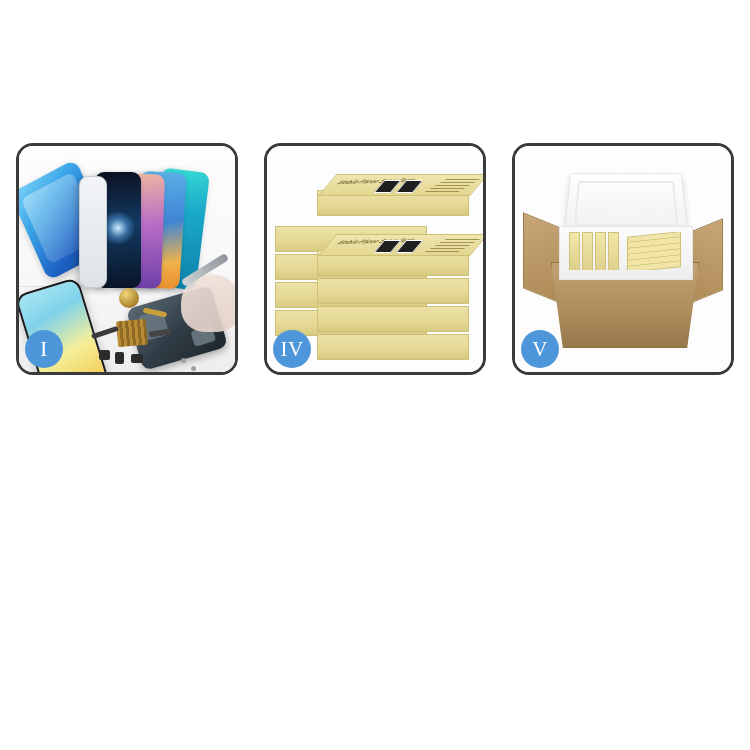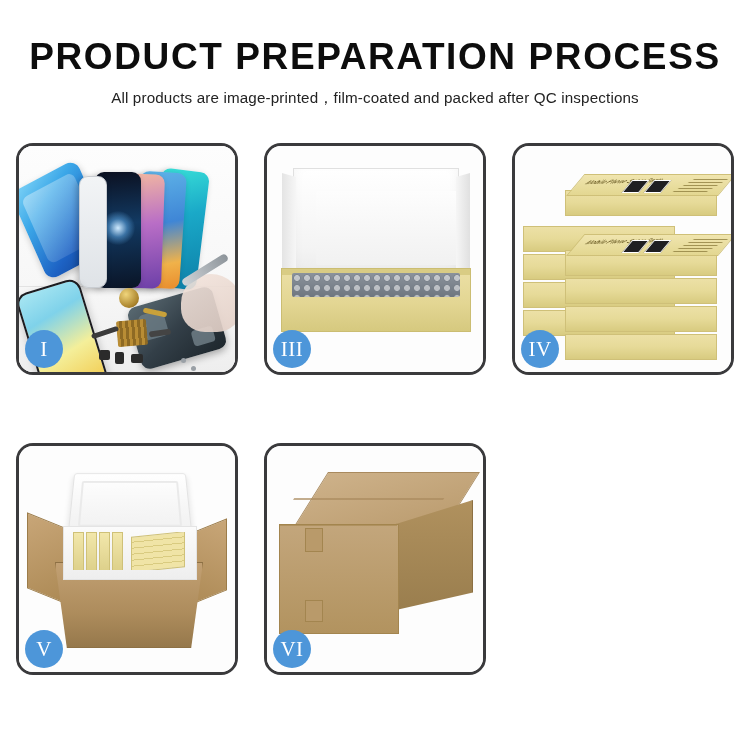--- a/index.html
+++ b/index.html
@@ -297,24 +297,20 @@
   .sl-tape { position:absolute; background:#b99a6a; border:1px solid #a3854f; }
   .sl-tp1 { left:26px; top:56px; width:16px; height:22px; }
   .sl-tp2 { left:26px; top:128px; width:16px; height:20px; }
   .sl-seam { position:absolute; left:0; top:52px; width:118px; height:2px; background:#a3854f; opacity:.6; }
 </style>
 </head>
 <body>
 
 <div id="page">
 
-  <div class="header">
-    <h1 class="title">PRODUCT PREPARATION PROCESS</h1>
-    <p class="subtitle">All products are image-printed，film-coated and packed after QC inspections</p>
-  </div>
 
   <div class="grid">
 
     <div class="panel">
       <div class="stage">
         <div class="p1-bg"></div>
         <div class="p1-floor"></div>
         <div class="screenfilm"></div>
         <div class="phonefan">
           <div class="ph ph1"></div>
@@ -337,34 +333,20 @@
           <div class="prt scr1 silver"></div>
           <div class="prt scr2 silver"></div>
         </div>
         <div class="hand"></div>
         <div class="tool"></div>
       </div>
       <div class="badge">I</div>
     </div>
 
 
-    <div class="panel">
-      <div class="stage">
-        <div class="fbox">
-          <div class="fb-lid">
-            <div class="fb-foam"></div>
-          </div>
-          <div class="fb-tray">
-            <div class="fb-tray-lip"></div>
-            <div class="fb-tray-inner"></div>
-          </div>
-        </div>
-      </div>
-      <div class="badge">III</div>
-    </div>
 
     <div class="panel">
       <div class="stage">
         <div class="stack">
           <div class="sbox sA"></div>
           <div class="sbox sB"></div>
           <div class="sbox sC"></div>
           <div class="sbox sD"></div>
 
           <div class="sbox sE">
@@ -406,29 +388,15 @@
             <div class="ybar" style="left:13px"></div>
             <div class="ybar" style="left:26px"></div>
             <div class="ybar" style="left:39px"></div>
             <div class="ystack"></div>
           </div>
         </div>
       </div>
       <div class="badge">V</div>
     </div>
 
-    <div class="panel">
-      <div class="stage">
-        <div class="sealed">
-          <div class="sl-top"></div>
-          <div class="sl-topseam"></div>
-          <div class="sl-side"></div>
-          <div class="sl-front"></div>
-          <div class="sl-seam"></div>
-          <div class="sl-tape sl-tp1"></div>
-          <div class="sl-tape sl-tp2"></div>
-        </div>
-      </div>
-      <div class="badge">VI</div>
-    </div>
 
   </div>
 </div>
 
 </body></html>

